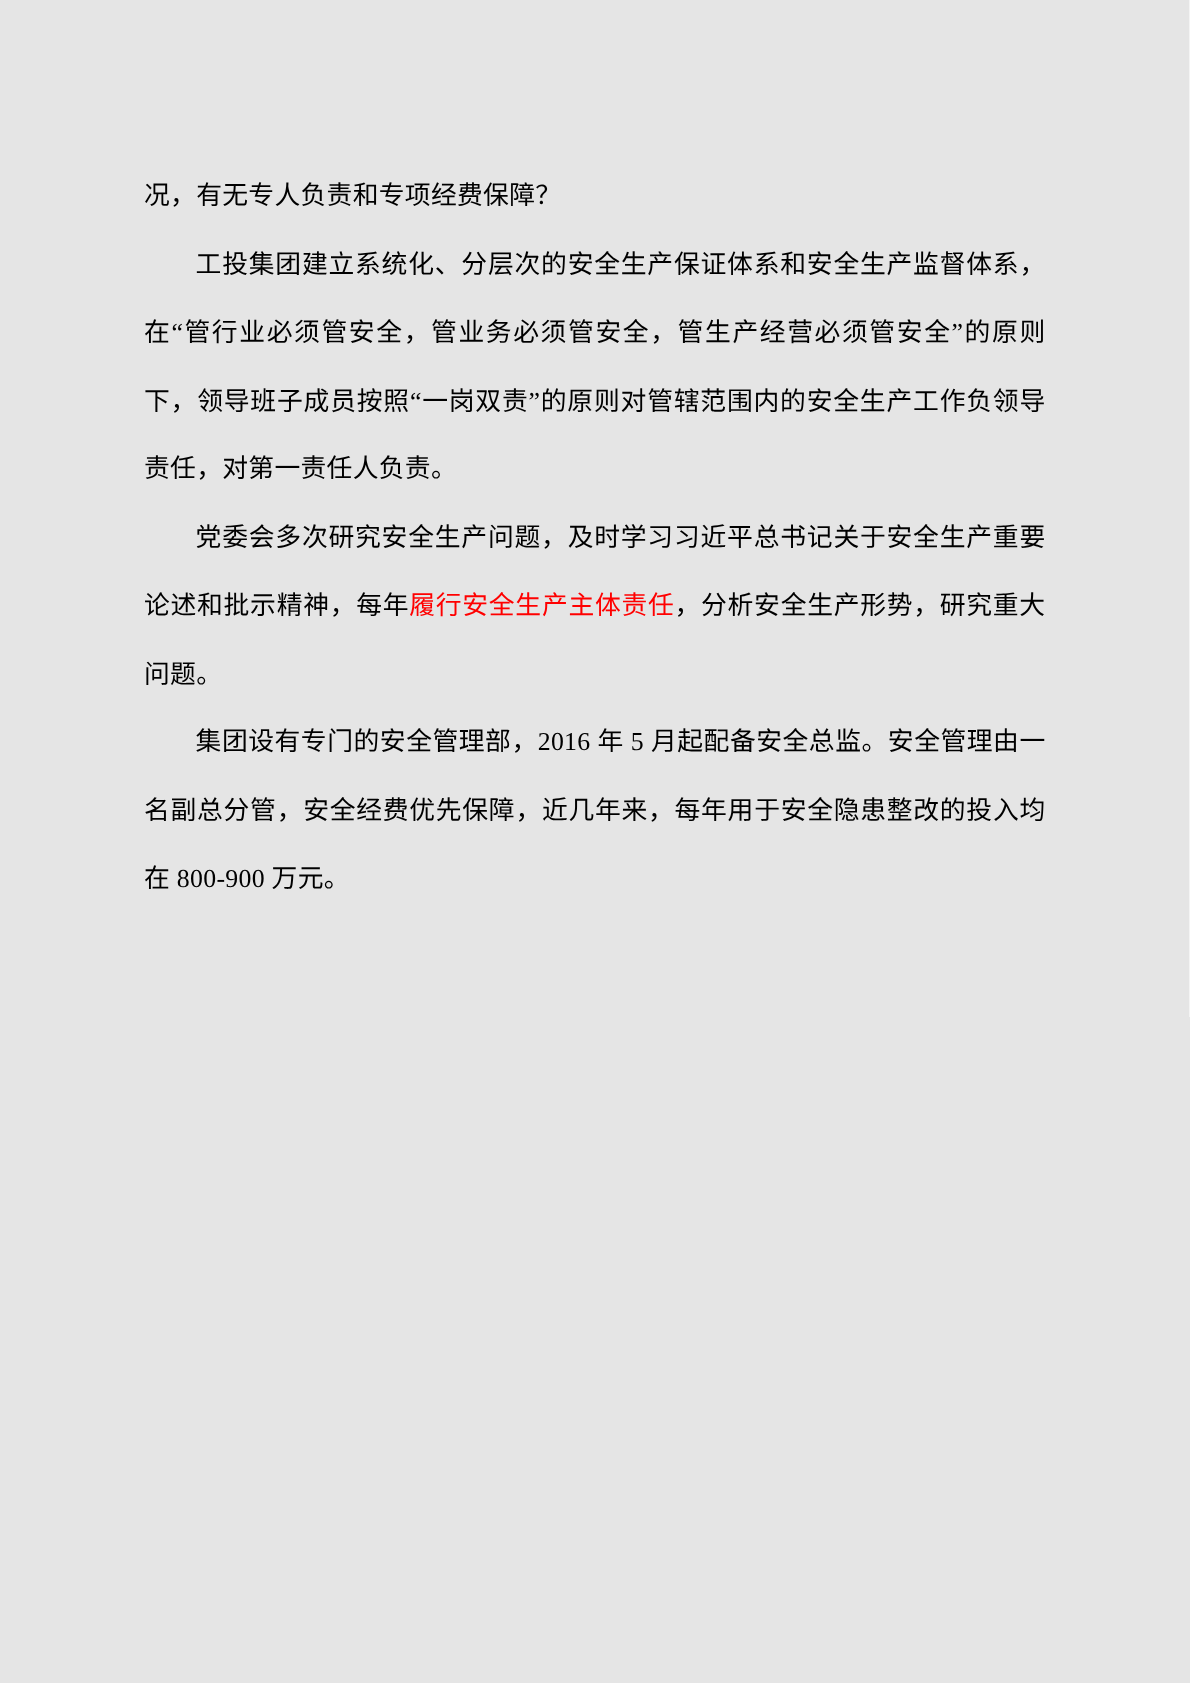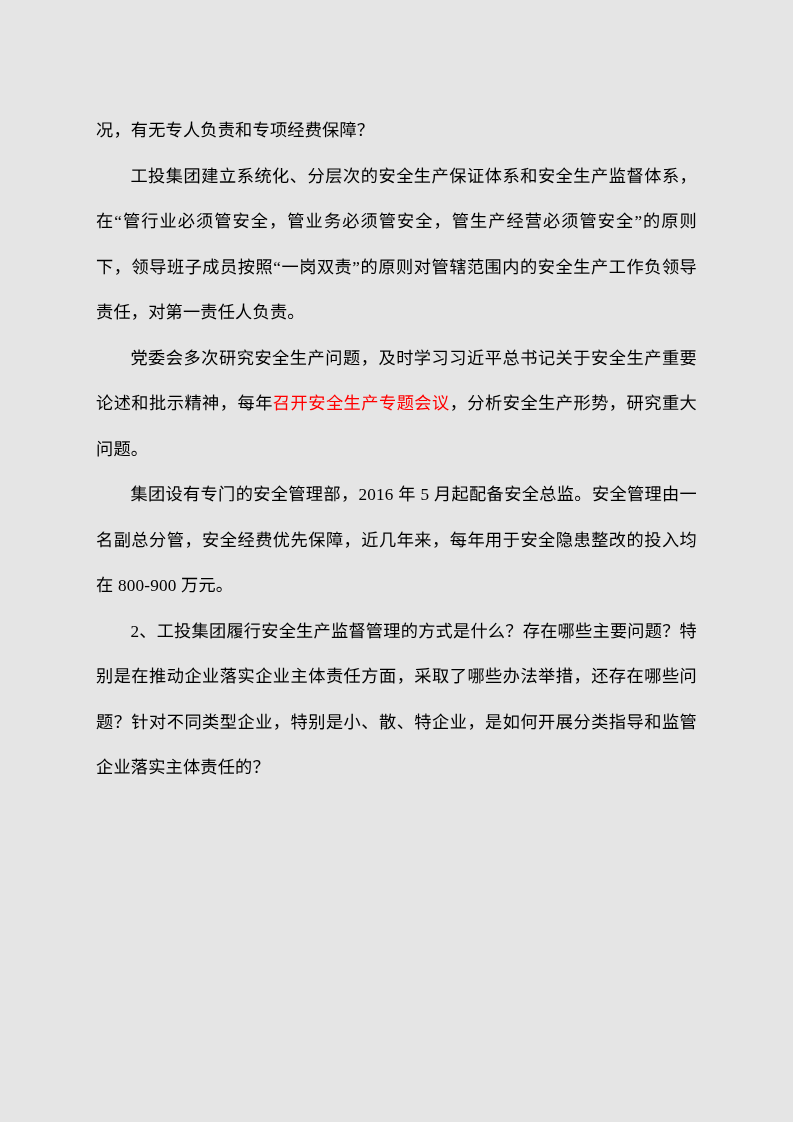--- a/index.html
+++ b/index.html
@@ -48,20 +48,19 @@
 <body>
 
 <div class="page">
   <div class="doc-body">
 
     <p class="para">况，有无专人负责和专项经费保障？</p>
 
 
     <p class="para indent">工投集团建立系统化、分层次的安全生产保证体系和安全生产监督体系，在“管行业必须管安全，管业务必须管安全，管生产经营必须管安全”的原则下，领导班子成员按照“一岗双责”的原则对管辖范围内的安全生产工作负领导责任，对第一责任人负责。</p>
 
-    <p class="para indent"><span>党委会多次研究安全生产问题，及时学习习近平总书记关于安全生产重要论述和批示精神，每年</span><span class="hl-red">召开安全生产专题会议</span><span>，分析安全生产形势，研究重大问题。</span></p>
+    <p class="para indent"><span>党委会多次研究安全生产问题，及时学习习近平总书记关于安全生产重要论述和批示精神，每年</span><span class="hl-red">履行安全生产主体责任</span><span>，分析安全生产形势，研究重大问题。</span></p>
 
     <p class="para indent">集团设有专门的安全管理部，2016 年 5 月起配备安全总监。安全管理由一名副总分管，安全经费优先保障，近几年来，每年用于安全隐患整改的投入均在 800-900 万元。</p>
 
-    <p class="para indent">2、工投集团履行安全生产监督管理的方式是什么？存在哪些主要问题？特别是在推动企业落实企业主体责任方面，采取了哪些办法举措，还存在哪些问题？针对不同类型企业，特别是小、散、特企业，是如何开展分类指导和监管企业落实主体责任的？</p>
 
   </div>
 </div>
 
 </body></html>

